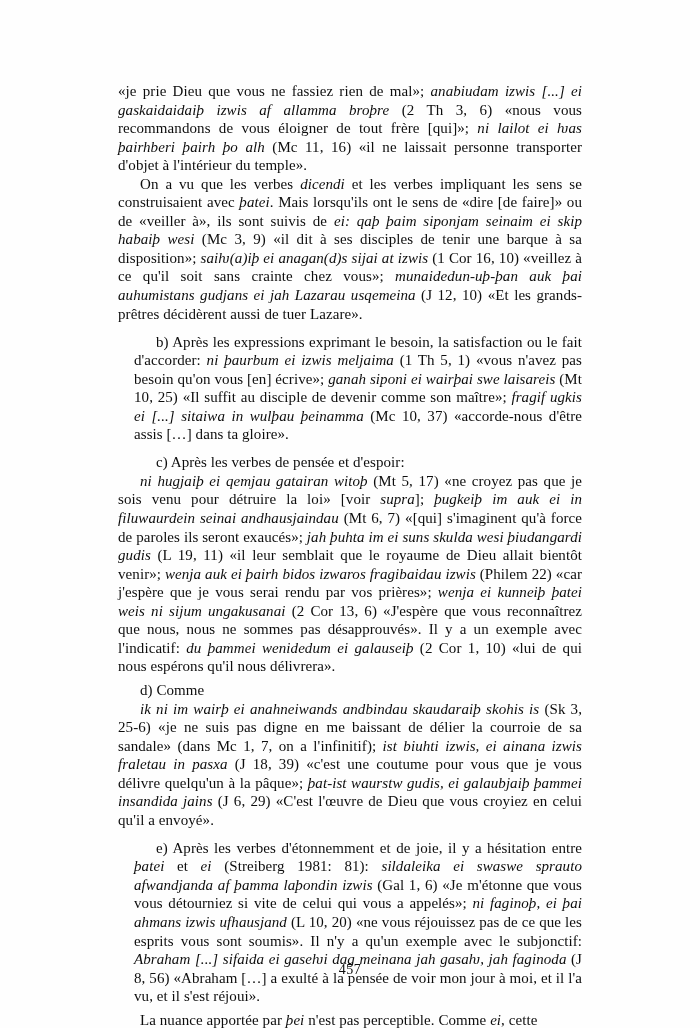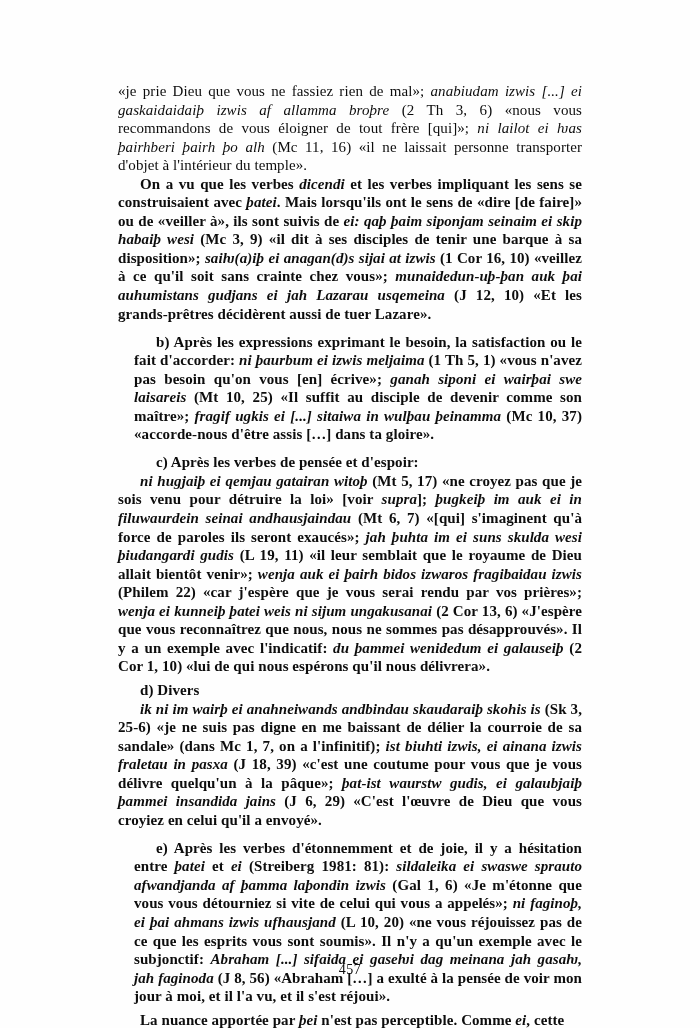--- a/index.html
+++ b/index.html
@@ -33,21 +33,20 @@
     font-size: 15px;
     line-height: 18.55px;
     text-align: justify;
     text-justify: inter-word;
     -webkit-hyphens: none;
     hyphens: none;
     letter-spacing: 0.005em;
   }
   p.indent {
     text-indent: 22px;
-    font-weight: bold;
   }
   p.hang {
     text-indent: 0;
   }
   p.gap-before {
     margin-top: 9.5px;
     margin-left: 16px;
   }
   p.gap-before-small {
     margin-top: 5px;
@@ -78,21 +77,21 @@
 <body>
 
 <div class="page">
 
   <div class="text-column">
       <p class="hang"><span>«je prie Dieu que vous ne fassiez rien de mal»; </span><span class="it">anabiudam izwis [...] ei gaskaidaidaiþ izwis af allamma broþre</span><span> (2 Th 3, 6) «nous vous recommandons de vous éloigner de tout frère [qui]»; </span><span class="it">ni lailot ei ƕas þairhberi þairh þo alh</span><span> (Mc 11, 16) «il ne laissait personne transporter d'objet à l'intérieur du temple».</span></p>
       <p class="indent"><span>On a vu que les verbes </span><span class="it">dicendi</span><span> et les verbes impliquant les sens se construisaient avec </span><span class="it">þatei</span><span>. Mais lorsqu'ils ont le sens de «dire [de faire]» ou de «veiller à», ils sont suivis de </span><span class="it">ei: qaþ þaim siponjam seinaim ei skip habaiþ wesi</span><span> (Mc 3, 9) «il dit à ses disciples de tenir une barque à sa disposition»; </span><span class="it">saiƕ(a)iþ ei anagan(d)s sijai at izwis</span><span> (1 Cor 16, 10) «veillez à ce qu'il soit sans crainte chez vous»; </span><span class="it">munaidedun-uþ-þan auk þai auhumistans gudjans ei jah Lazarau usqemeina</span><span> (J 12, 10) «Et les grands-prêtres décidèrent aussi de tuer Lazare».</span></p>
       <p class="indent gap-before"><span>b) Après les expressions exprimant le besoin, la satisfaction ou le fait d'accorder: </span><span class="it">ni þaurbum ei izwis meljaima</span><span> (1 Th 5, 1) «vous n'avez pas besoin qu'on vous [en] écrive»; </span><span class="it">ganah siponi ei wairþai swe laisareis</span><span> (Mt 10, 25) «Il suffit au disciple de devenir comme son maître»; </span><span class="it">fragif ugkis ei [...] sitaiwa in wulþau þeinamma</span><span> (Mc 10, 37) «accorde-nous d'être assis […] dans ta gloire».</span></p>
       <p class="indent gap-before"><span>c) Après les verbes de pensée et d'espoir:</span></p>
       <p class="indent"><span class="it">ni hugjaiþ ei qemjau gatairan witoþ</span><span> (Mt 5, 17) «ne croyez pas que je sois venu pour détruire la loi» [voir </span><span class="it">supra</span><span>]; </span><span class="it">þugkeiþ im auk ei in filuwaurdein seinai andhausjaindau</span><span> (Mt 6, 7) «[qui] s'imaginent qu'à force de paroles ils seront exaucés»; </span><span class="it">jah þuhta im ei suns skulda wesi þiudangardi gudis</span><span> (L 19, 11) «il leur semblait que le royaume de Dieu allait bientôt venir»; </span><span class="it">wenja auk ei þairh bidos izwaros fragibaidau izwis</span><span> (Philem 22) «car j'espère que je vous serai rendu par vos prières»; </span><span class="it">wenja ei kunneiþ þatei weis ni sijum ungakusanai</span><span> (2 Cor 13, 6) «J'espère que vous reconnaîtrez que nous, nous ne sommes pas désapprouvés». Il y a un exemple avec l'indicatif: </span><span class="it">du þammei wenidedum ei galauseiþ</span><span> (2 Cor 1, 10) «lui de qui nous espérons qu'il nous délivrera».</span></p>
-      <p class="indent gap-before-small"><span>d) Divers</span></p>
+      <p class="indent gap-before-small"><span>d) Comme</span></p>
       <p class="indent"><span class="it">ik ni im wairþ ei anahneiwands andbindau skaudaraiþ skohis is</span><span> (Sk 3, 25-6) «je ne suis pas digne en me baissant de délier la courroie de sa sandale» (dans Mc 1, 7, on a l'infinitif); </span><span class="it">ist biuhti izwis, ei ainana izwis fraletau in pasxa</span><span> (J 18, 39) «c'est une coutume pour vous que je vous délivre quelqu'un à la pâque»; </span><span class="it">þat-ist waurstw gudis, ei galaubjaiþ þammei insandida jains</span><span> (J 6, 29) «C'est l'œuvre de Dieu que vous croyiez en celui qu'il a envoyé».</span></p>
       <p class="indent gap-before"><span>e) Après les verbes d'étonnemment et de joie, il y a hésitation entre </span><span class="it">þatei</span><span> et </span><span class="it">ei</span><span> (Streiberg 1981: 81): </span><span class="it">sildaleika ei swaswe sprauto afwandjanda af þamma laþondin izwis</span><span> (Gal 1, 6) «Je m'étonne que vous vous détourniez si vite de celui qui vous a appelés»; </span><span class="it">ni faginoþ, ei þai ahmans izwis ufhausjand</span><span> (L 10, 20) «ne vous réjouissez pas de ce que les esprits vous sont soumis». Il n'y a qu'un exemple avec le subjonctif: </span><span class="it">Abraham [...] sifaida ei gaseƕi dag meinana jah gasaƕ, jah faginoda</span><span> (J 8, 56) «Abraham […] a exulté à la pensée de voir mon jour à moi, et il l'a vu, et il s'est réjoui».</span></p>
       <p class="indent gap-before-small lastline"><span>La nuance apportée par </span><span class="it">þei</span><span> n'est pas perceptible. Comme </span><span class="it">ei</span><span>, cette conjonction a avant</span></p>
     </div>
 
   <div class="folio">457</div>
 
 </div>
 
 </body></html>

